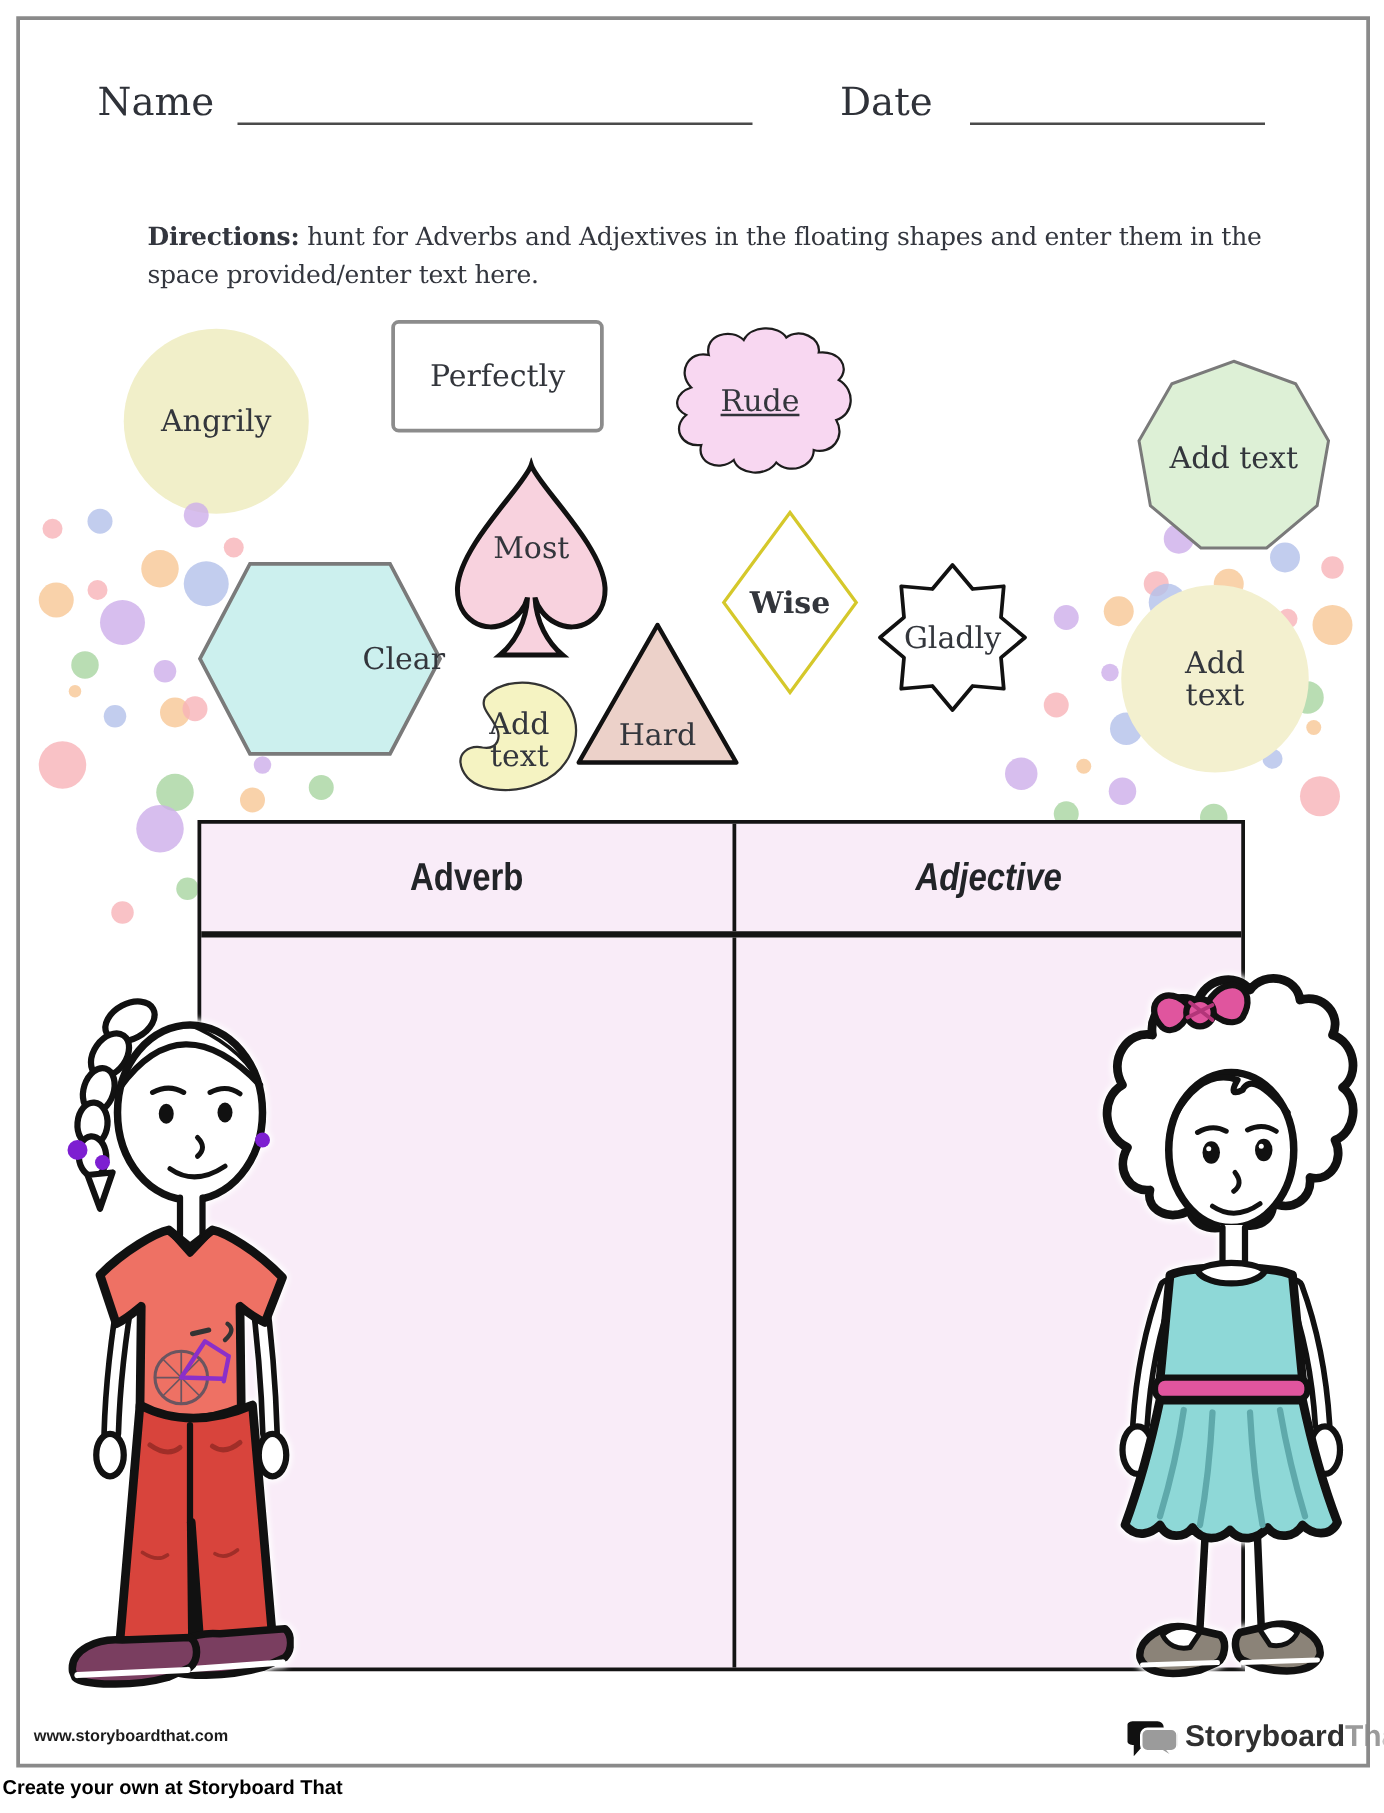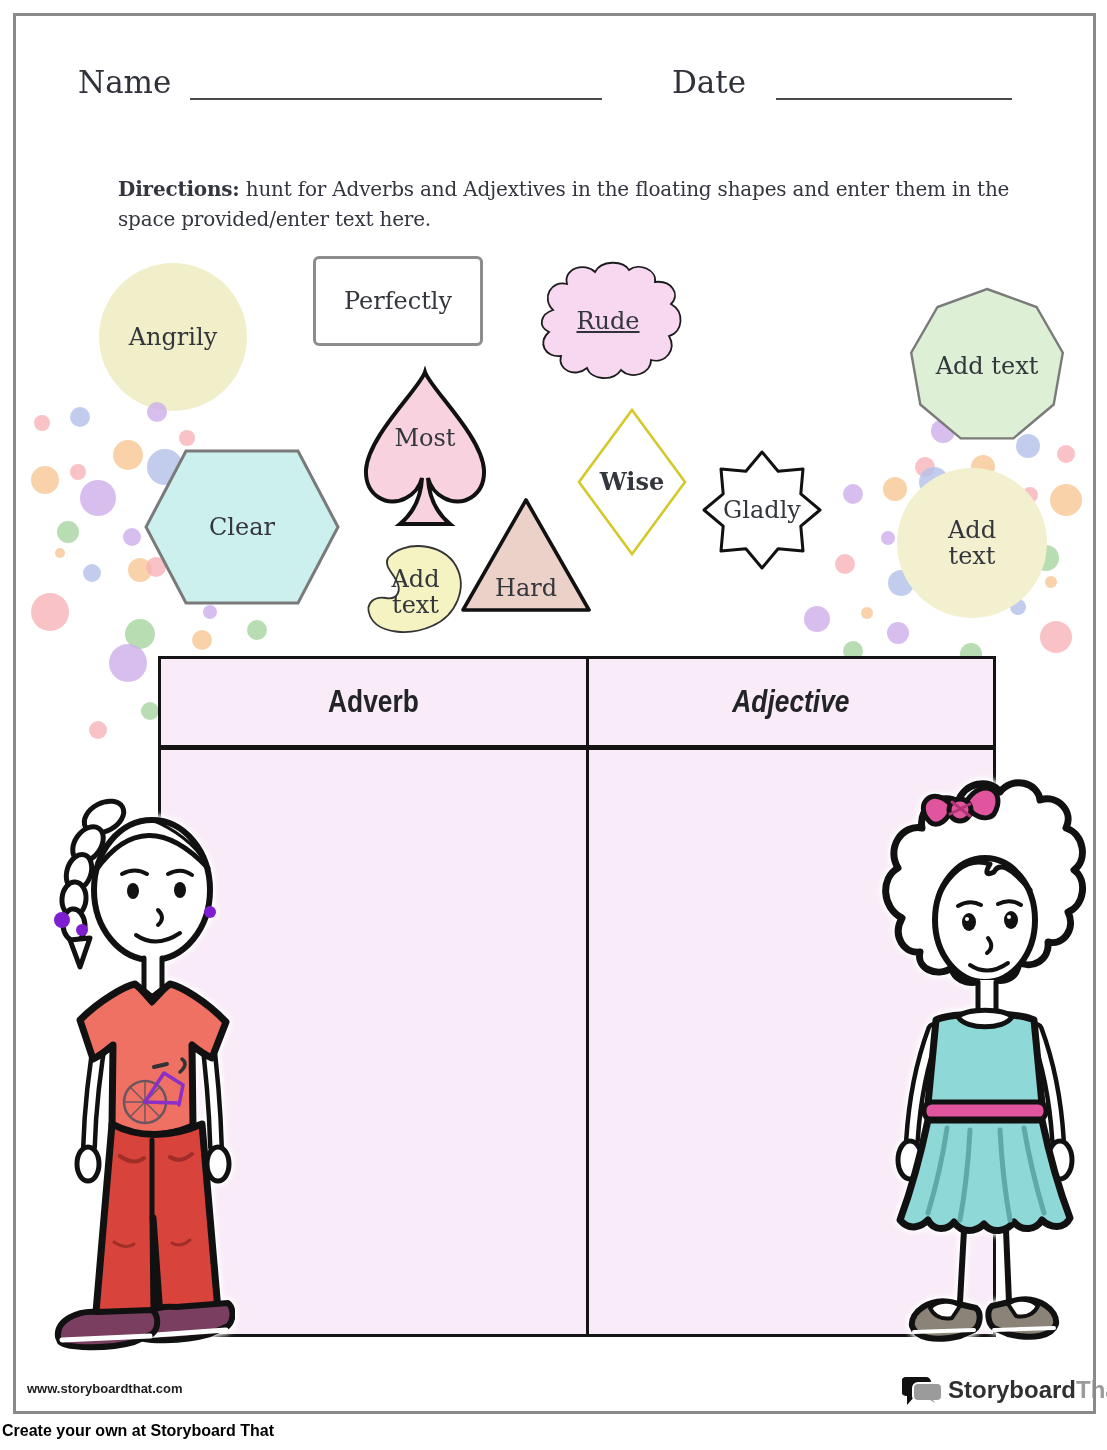--- a/index.html
+++ b/index.html
@@ -148,21 +148,21 @@
     <div class="lbl" style="top:-14px;">Most</div>
   </div>
 
   <div class="shape" style="left:576px;top:407px;width:112px;height:150px;font-weight:bold;">
     <svg width="112" height="150" viewBox="0 0 112 150">
       <polygon points="56,3 109,75 56,147 3,75" fill="#ffffff" stroke="#d5c82b" stroke-width="2.6"></polygon>
     </svg>
     <div class="lbl">Wise</div>
   </div>
 
-  <div class="shape" style="left:142px;top:447px;width:200px;height:160px;">
+  <div class="shape" style="left:156px;top:447px;width:200px;height:160px;justify-content:flex-end;">
     <svg width="200" height="160" viewBox="0 0 200 160">
       <polygon points="44,4 156,4 196,80 156,156 44,156 4,80" fill="#ccf0ee" stroke="#7a7a7a" stroke-width="3"></polygon>
     </svg>
     <div class="lbl">Clear</div>
   </div>
 
   <div class="shape" style="left:702px;top:450px;width:120px;height:120px;">
     <svg width="120" height="120" viewBox="0 0 120 120">
       <polygon points="60,2 76.1,21.2 101,19 98.8,43.9 118,60 98.8,76.1 101,101 76.1,98.8 60,118 43.9,98.8 19,101 21.2,76.1 2,60 21.2,43.9 19,19 43.9,21.2" fill="#ffffff" stroke="#111" stroke-width="3" stroke-linejoin="round"></polygon>
     </svg>

